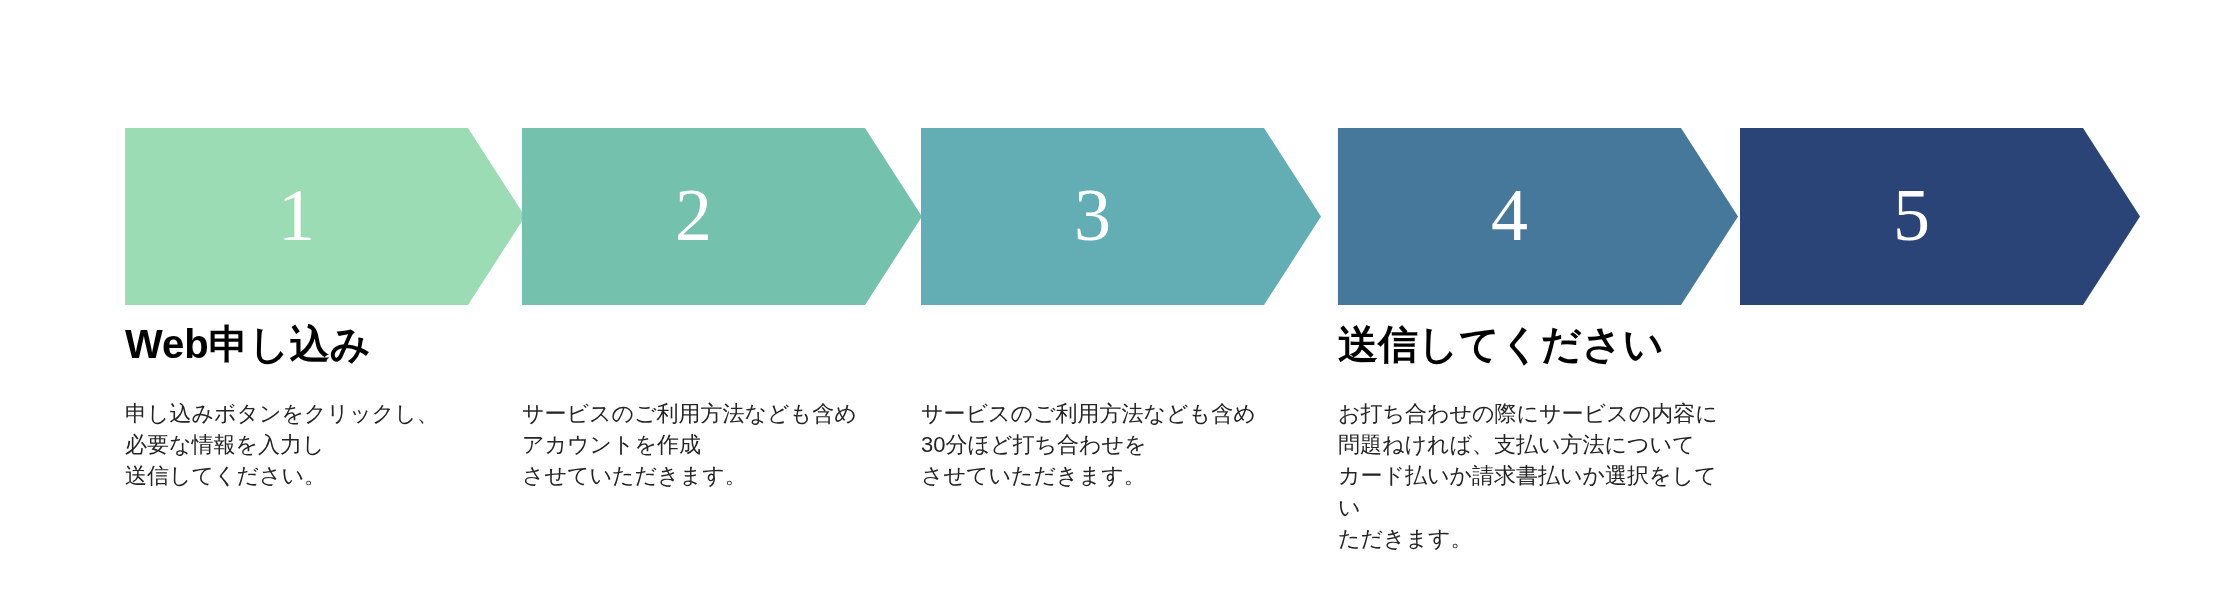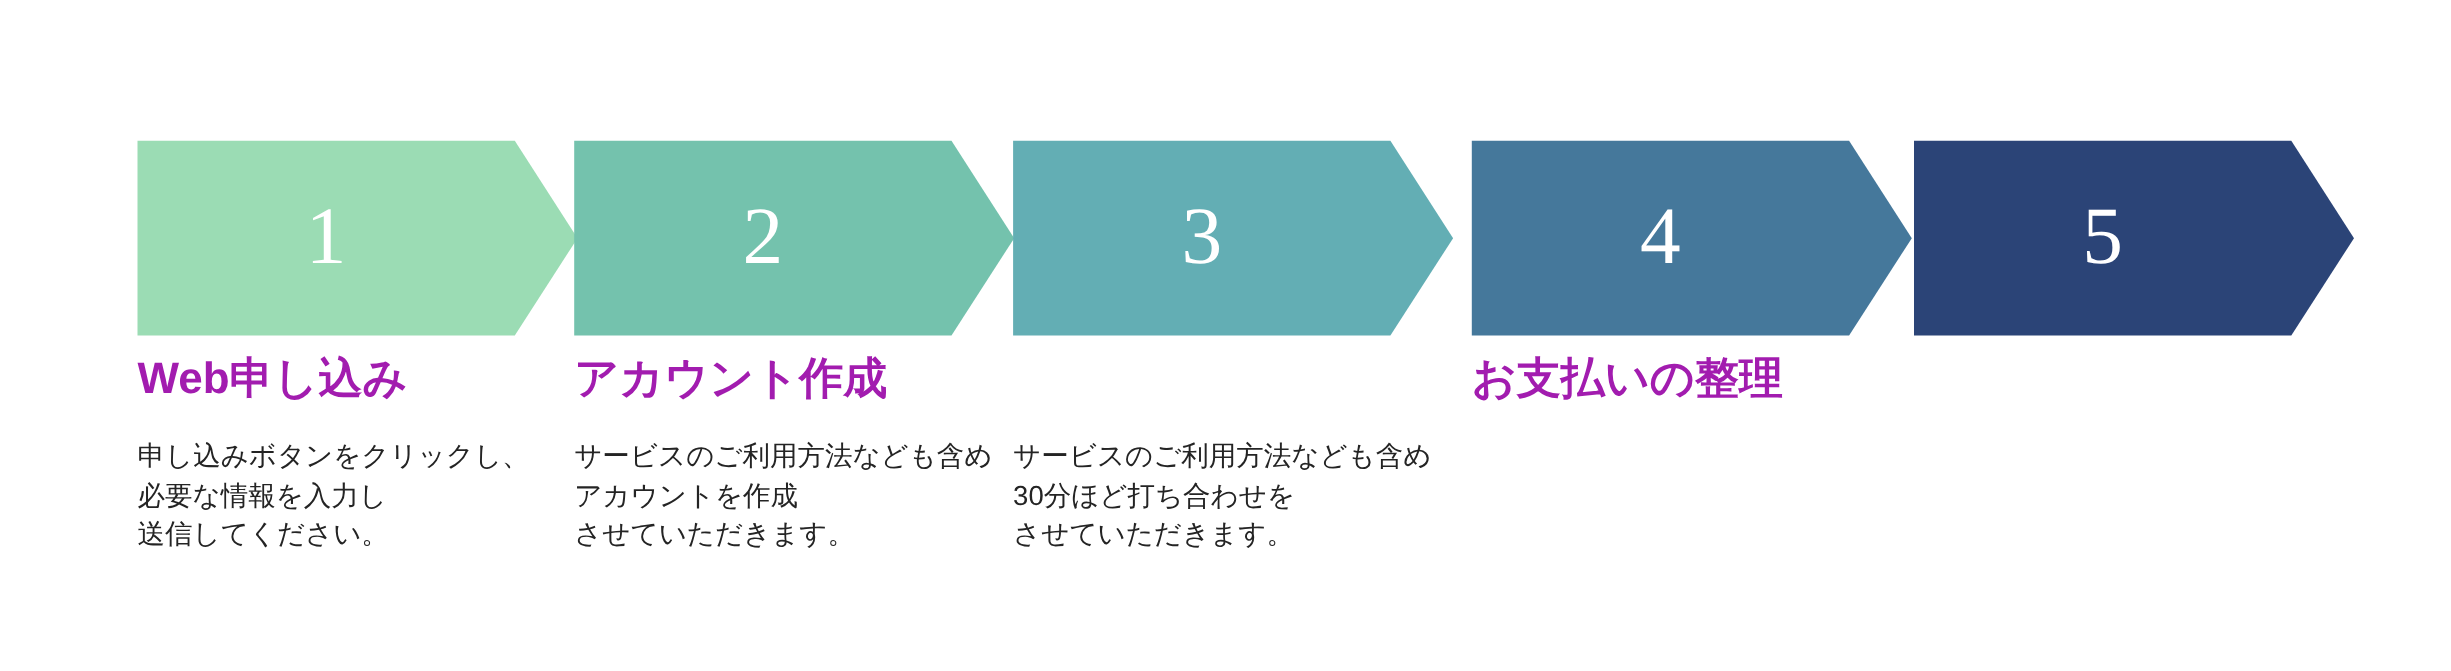--- a/index.html
+++ b/index.html
@@ -56,33 +56,33 @@
     letter-spacing: 0px;
     pointer-events: none;
     padding-bottom: 4px;
     box-sizing: border-box;
   }
   .step-title {
     position: absolute;
     left: 0;
     top: 320px;
     width: 400px;
-    color: #a21caf;
+    color: #000000;
     font-size: 40px;
     font-weight: bold;
     line-height: 1.2;
     white-space: nowrap;
   }
   .step-desc {
     position: absolute;
     left: 0;
     top: 398px;
     width: 400px;
     color: #242424;
-    font-size: 25px;
+    font-size: 22px;
     font-weight: 400;
     line-height: 1.42;
     white-space: pre-line;
   }
 </style>
 </head>
 <body>
 
 <div id="stage">
 
@@ -99,21 +99,20 @@
 送信してください。</div>
   </div>
 
   <div class="step" style="left:522px;">
     <div class="arrow-wrap">
       <svg class="arrow-svg" viewBox="0 0 400 177" preserveAspectRatio="none">
         <polygon points="0,0 343,0 400,88.5 343,177 0,177" fill="#74C2AD"></polygon>
       </svg>
     </div>
     <div class="arrow-number">2</div>
-    <div class="step-title">アカウント作成</div>
     <div class="step-desc">サービスのご利用方法なども含め
 アカウントを作成
 させていただきます。</div>
   </div>
 
   <div class="step" style="left:921px;">
     <div class="arrow-wrap">
       <svg class="arrow-svg" viewBox="0 0 400 177" preserveAspectRatio="none">
         <polygon points="0,0 343,0 400,88.5 343,177 0,177" fill="#63AEB4"></polygon>
       </svg>
@@ -124,21 +123,25 @@
 させていただきます。</div>
   </div>
 
   <div class="step" style="left:1338px;">
     <div class="arrow-wrap">
       <svg class="arrow-svg" viewBox="0 0 400 177" preserveAspectRatio="none">
         <polygon points="0,0 343,0 400,88.5 343,177 0,177" fill="#45789B"></polygon>
       </svg>
     </div>
     <div class="arrow-number">4</div>
-    <div class="step-title">お支払いの整理</div>
+    <div class="step-title">送信してください</div>
+    <div class="step-desc">お打ち合わせの際にサービスの内容に
+問題ねければ、支払い方法について
+カード払いか請求書払いか選択をしてい
+ただきます。</div>
   </div>
 
   <div class="step" style="left:1740px;">
     <div class="arrow-wrap">
       <svg class="arrow-svg" viewBox="0 0 400 177" preserveAspectRatio="none">
         <polygon points="0,0 343,0 400,88.5 343,177 0,177" fill="#2B4477"></polygon>
       </svg>
     </div>
     <div class="arrow-number">5</div>
     <div class="step-desc"></div>

